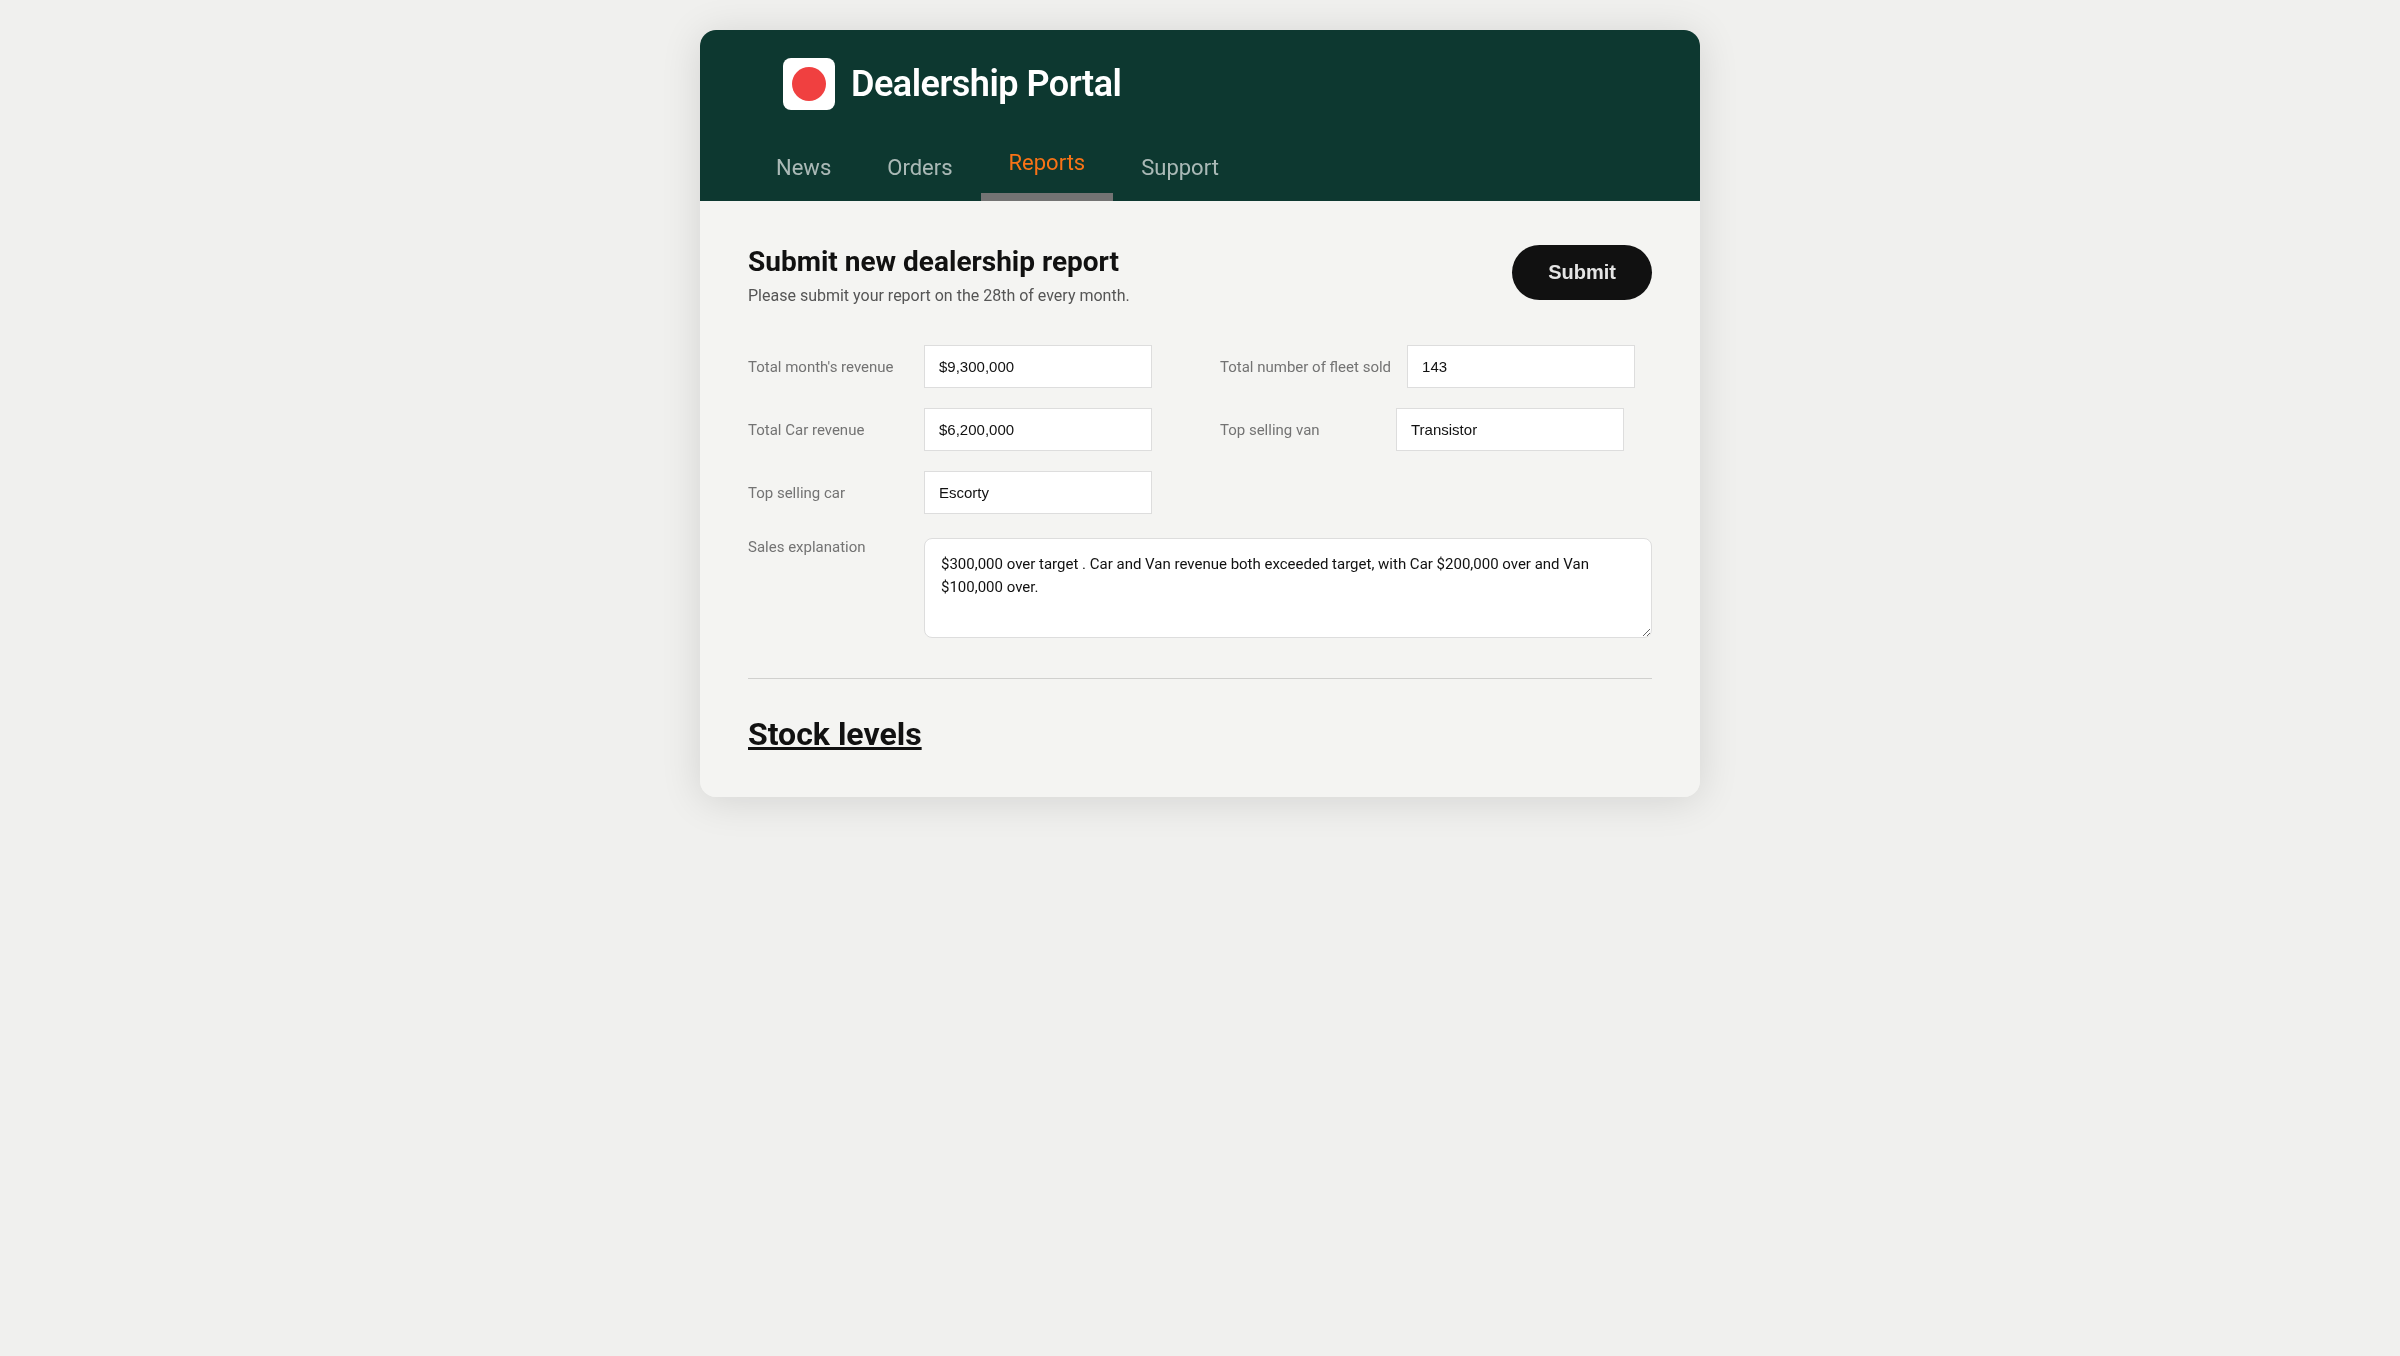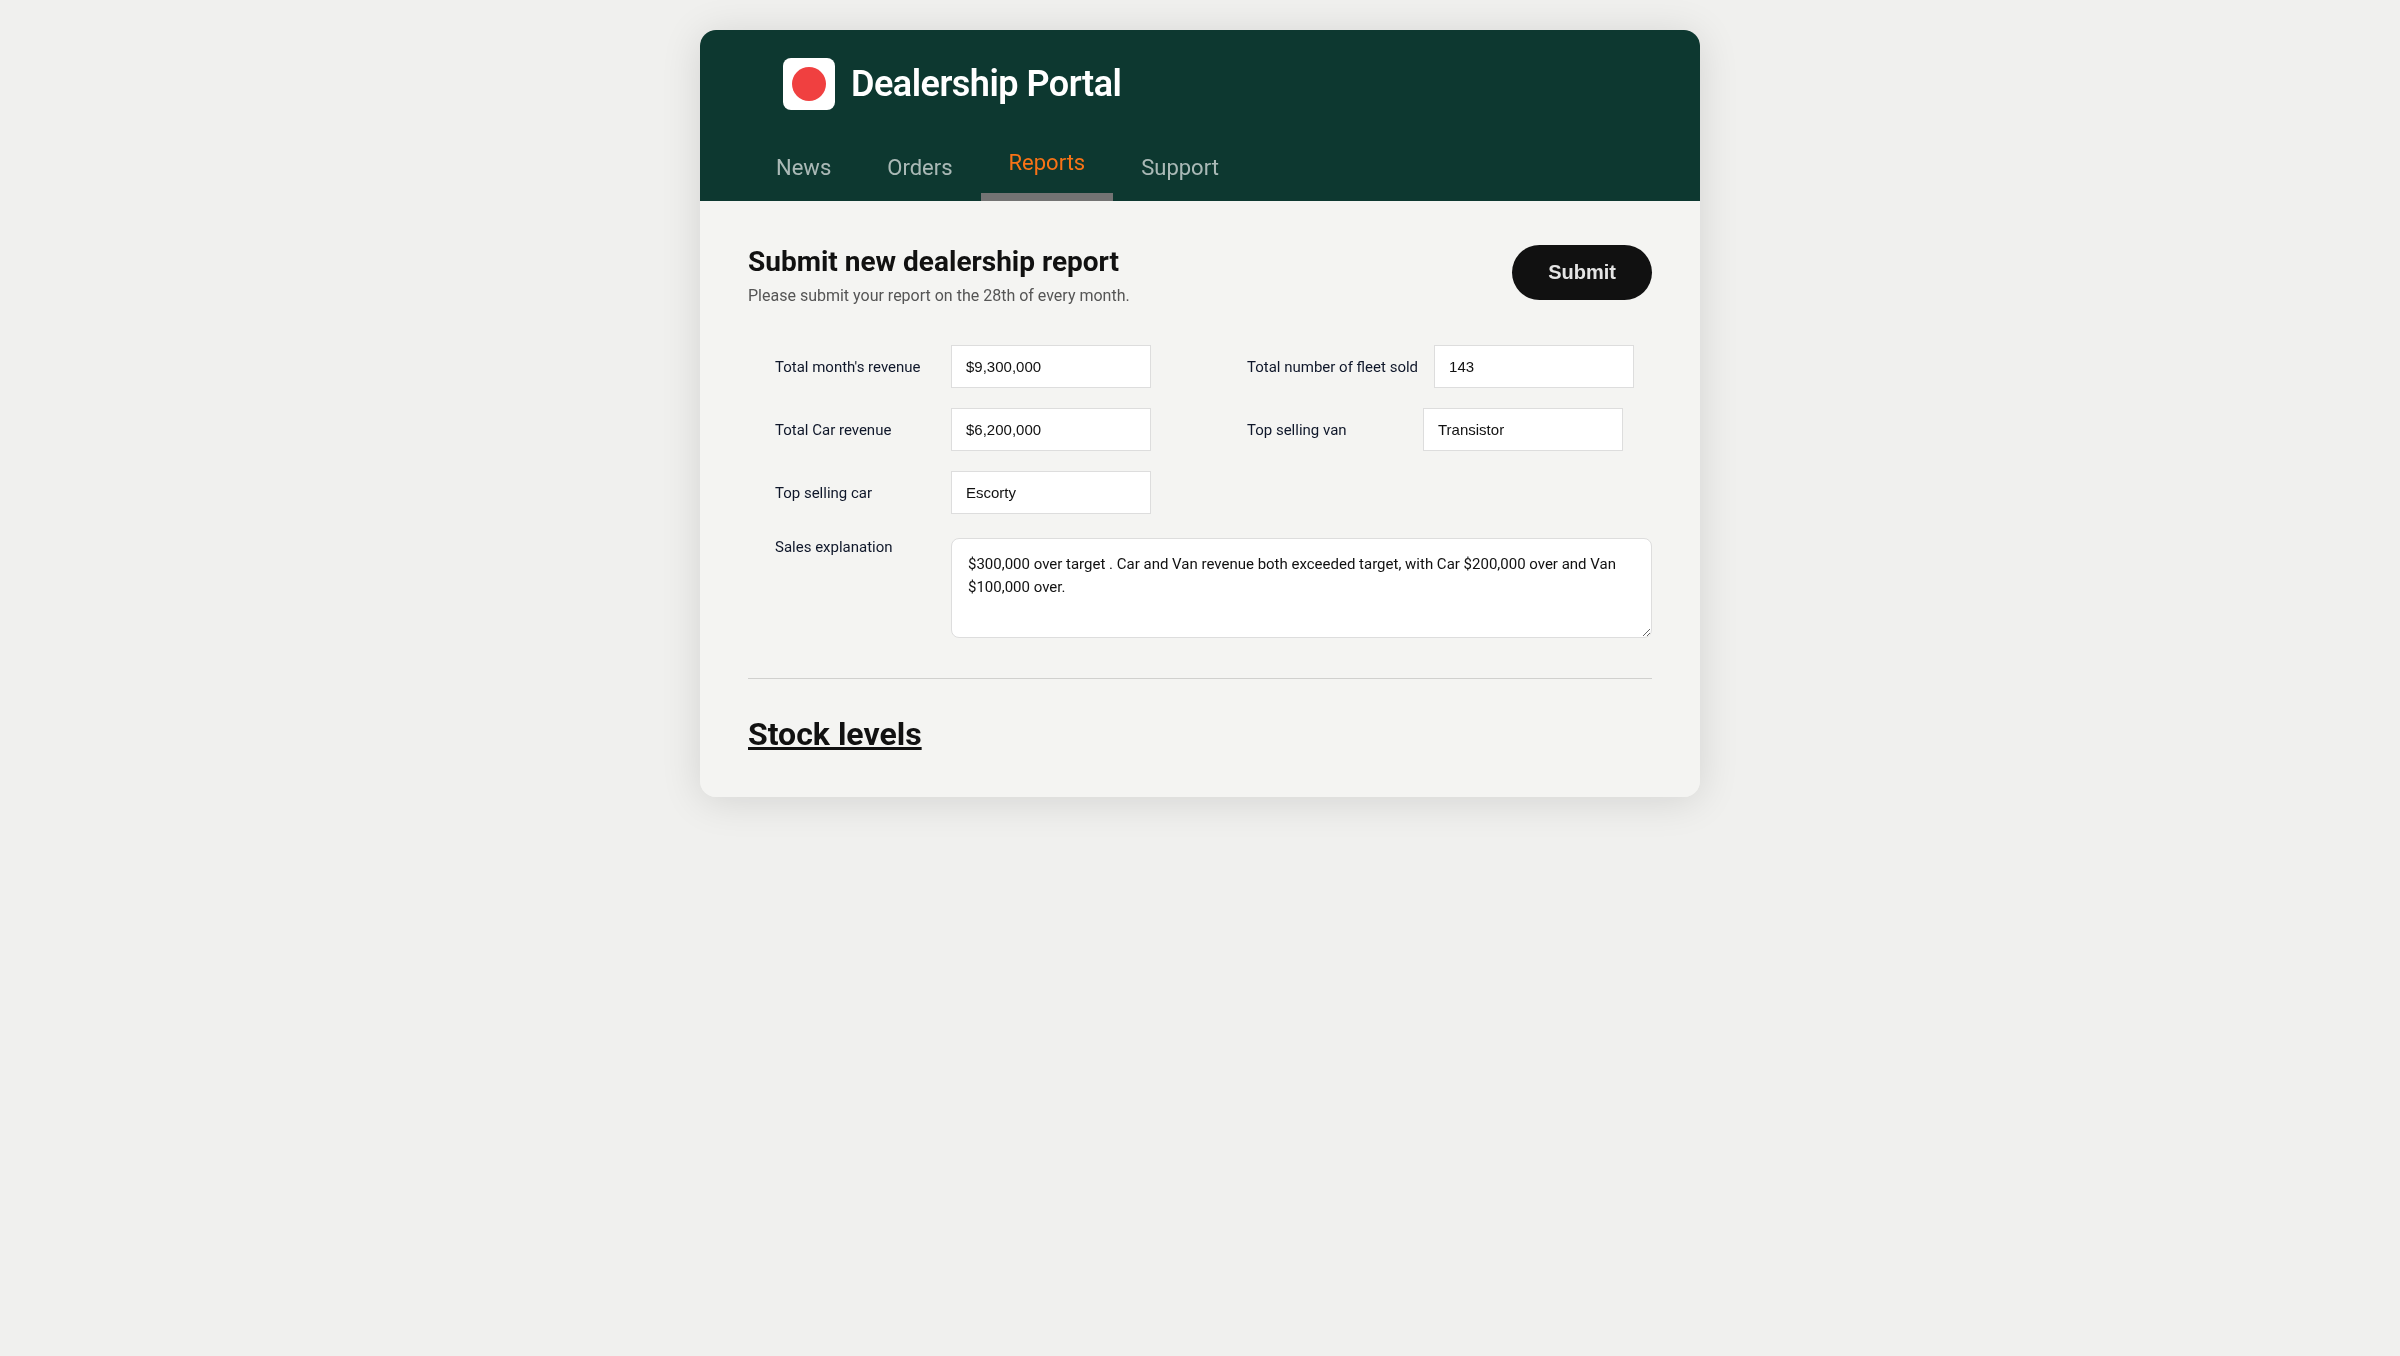--- a/index.html
+++ b/index.html
@@ -144,36 +144,35 @@
     }
 
     .form-row {
       display: flex;
       align-items: center;
       gap: 16px;
     }
 
     .form-label {
       font-size: 15px;
-      color: #0f172a;
+      color: #737373;
       font-weight: 400;
       white-space: nowrap;
       min-width: 160px;
       flex-shrink: 0;
-      margin-left: 27px;
     }
 
     .form-input {
       background-color: #ffffff;
       border: 1.5px solid #dddddd;
       border-radius: 0;
       padding: 12px 14px;
       font-size: 15px;
       color: #111111;
-      width: 200px;
+      width: 228px;
       outline: none;
       transition: border-color 0.15s;
     }
 
     .form-row-full {
       display: flex;
       align-items: flex-start;
       gap: 16px;
       margin-top: 4px;
     }

